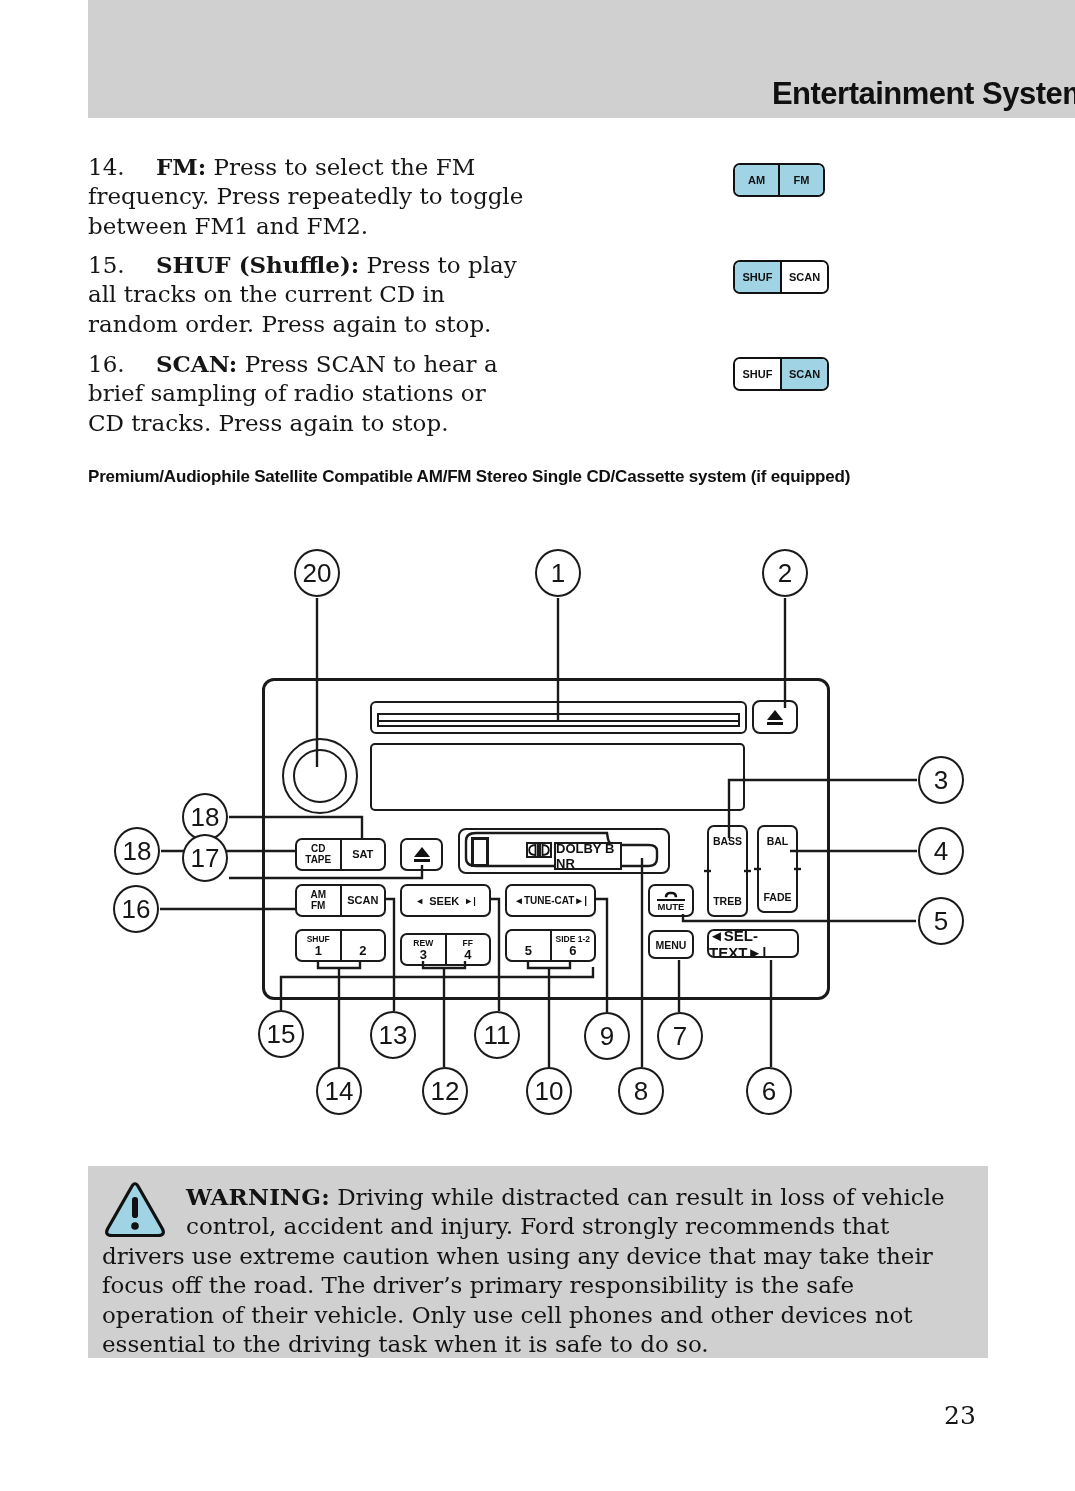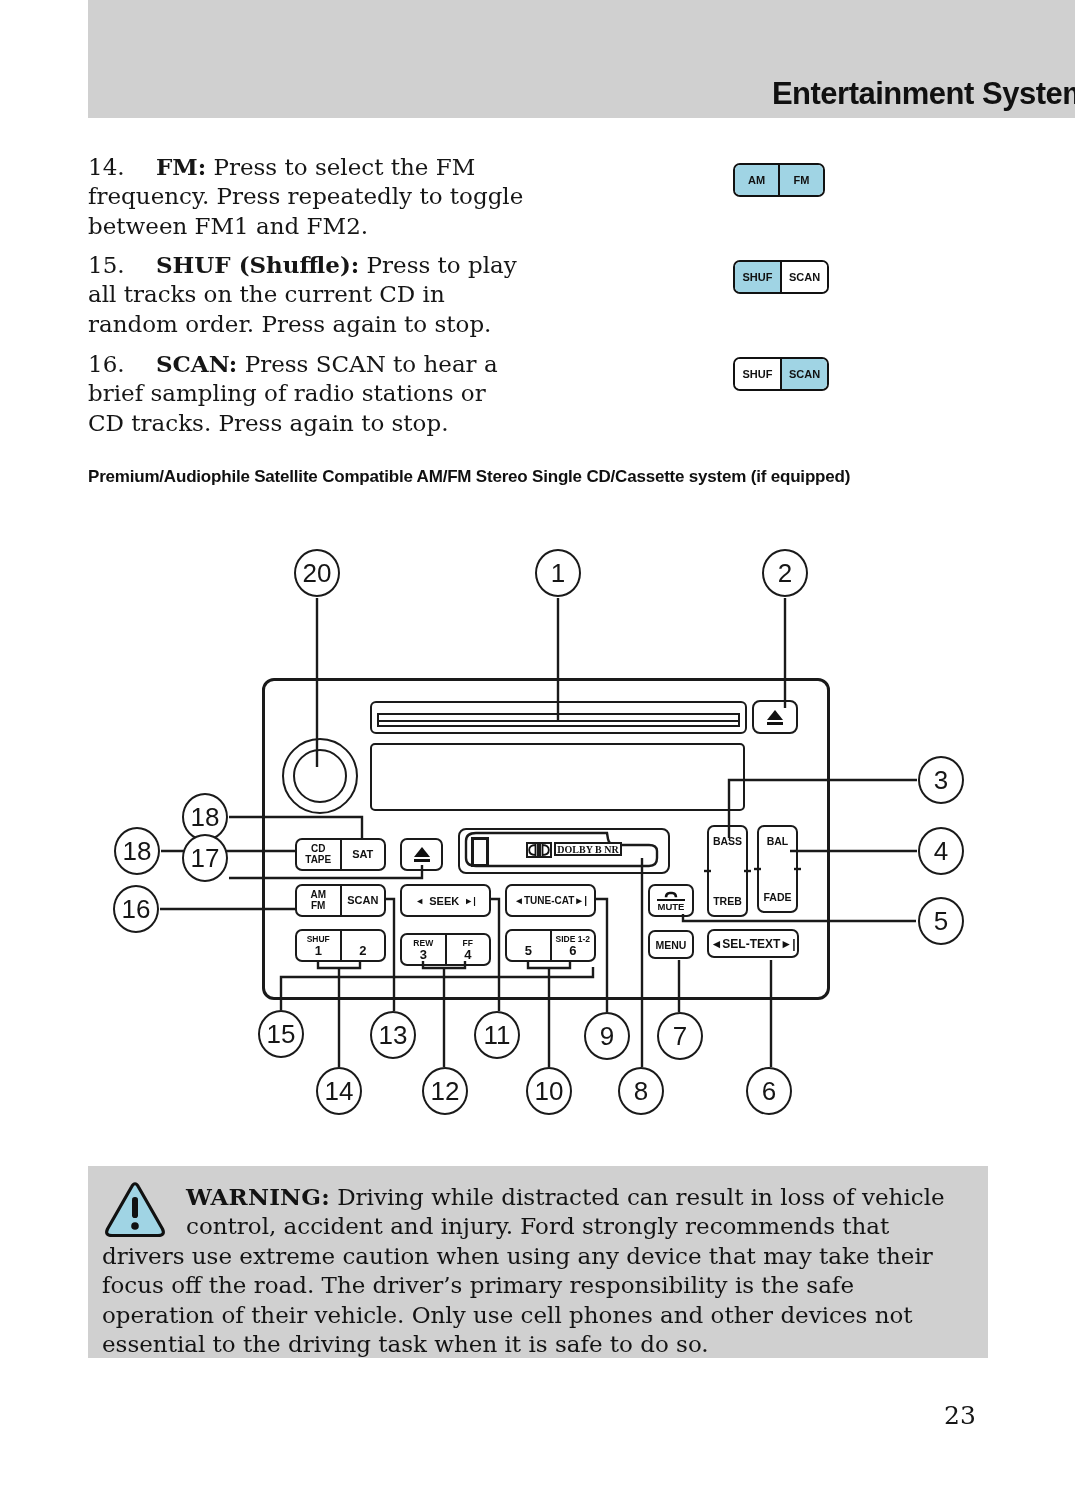--- a/index.html
+++ b/index.html
@@ -70,23 +70,23 @@
   .mute-line{width:28px;height:2px;background:#111;margin:1px 0 0 0;}
   .mute-text{font-size:9.5px;line-height:10px;margin-top:1px;}
 
   
   .cassette{left:458px;top:828px;width:212px;height:46px;border:2.5px solid #1a1a1a;
         border-radius:8px;box-sizing:border-box;background:#fff;}
   .tape-window{left:471px;top:837px;width:18px;height:30px;border:3px solid #1a1a1a;
         box-sizing:border-box;background:#fff;}
   .dolby-box{width:13px;height:16px;border:2px solid #1a1a1a;box-sizing:border-box;
         display:flex;align-items:center;justify-content:center;background:#fff;}
-  .dolby-label{left:554px;top:842px;width:68px;height:14px;border:2px solid #1a1a1a;
+  .dolby-label{left:554px;top:842px;width:68px;height:28px;border:2px solid #1a1a1a;
         box-sizing:border-box;display:flex;align-items:center;justify-content:center;
-        font-family:Liberation Serif, serif;font-weight:bold;font-size:10px;
+        font-family:Liberation Sans, sans-serif;font-weight:bold;font-size:13px;
         letter-spacing:0;background:#fff;color:#111;}
 
   
   .callout{width:46px;height:48px;border:2.5px solid #1a1a1a;border-radius:50%;
         box-sizing:border-box;background:#fff;display:flex;align-items:center;
         justify-content:center;font-family:"Liberation Sans", sans-serif;
         font-size:26px;color:#161616;z-index:5;}
 
   svg.lines{position:absolute;left:0;top:0;z-index:4;pointer-events:none;}
 
@@ -235,21 +235,21 @@
     <span class="p-label"></span>
     <span class="p-num">5</span>
   </span>
   <span class="half">
     <span class="p-label">SIDE 1-2</span>
     <span class="p-num">6</span>
   </span>
 </div>
 
 <div class="abs sbtn" style="left:648px;top:930px;width:46px;height:29px;font-size:10.5px">MENU</div>
-<div class="abs sbtn" style="left:707px;top:929px;width:92px;height:29px;font-size:12px">◄SEL-TEXT►|</div>
+<div class="abs sbtn" style="left:707px;top:929px;width:92px;height:29px;font-size:15px">◄SEL-TEXT►|</div>
 
 <svg class="lines" width="1075" height="1491" viewBox="0 0 1075 1491">
   <g fill="none" stroke="#1a1a1a" stroke-width="2.4">
     <polyline points="317,598 317,767"></polyline>
     <polyline points="558,598 558,722"></polyline>
     <polyline points="785,598 785,708"></polyline>
     <polyline points="917,780 729,780 729,838"></polyline>
     <polyline points="917,851 790,851"></polyline>
     <polyline points="916,921 683,921 683,914"></polyline>
     <polyline points="161,851 296,851"></polyline>

